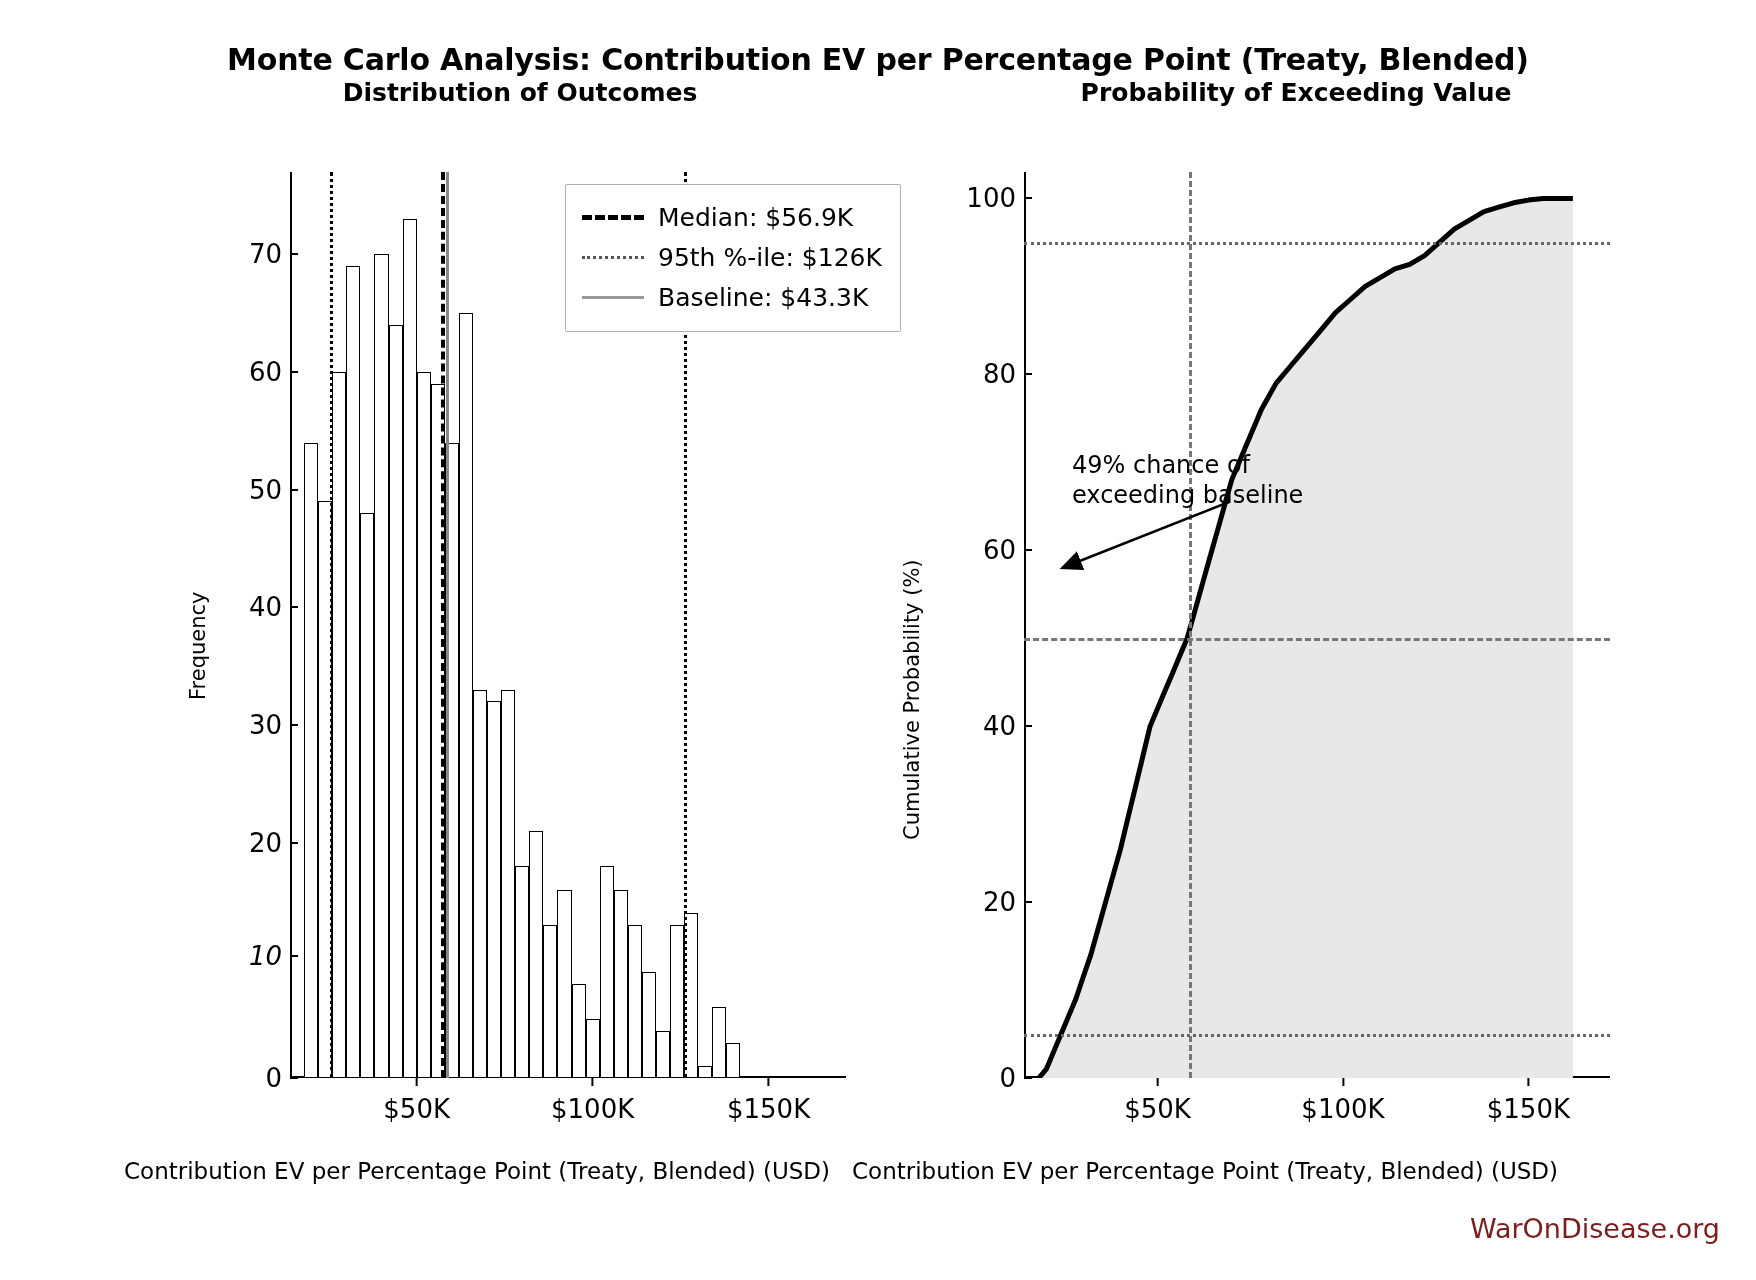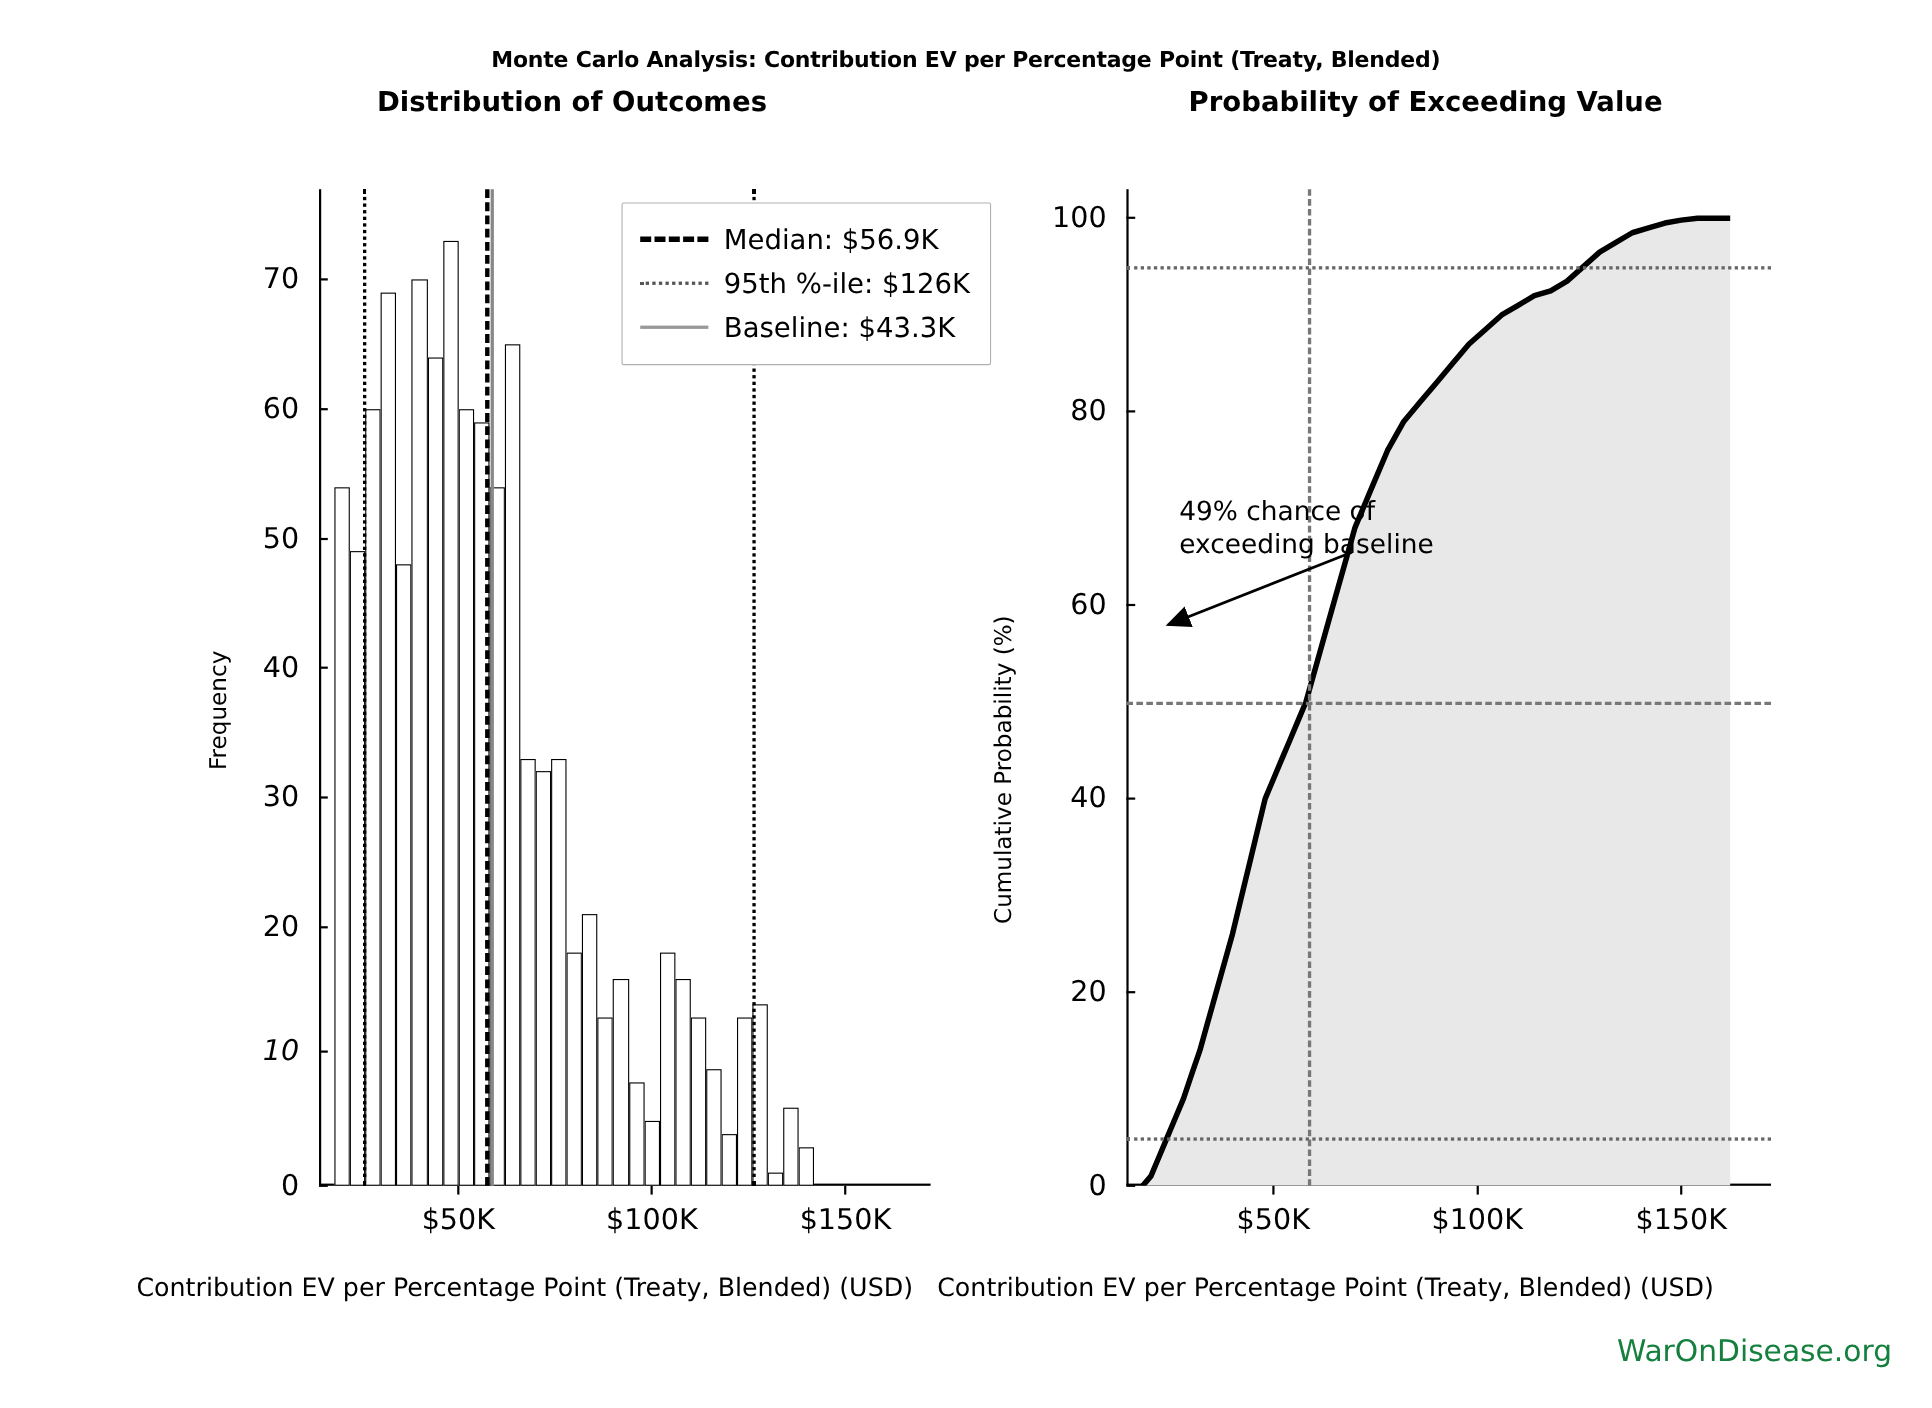--- a/index.html
+++ b/index.html
@@ -19,21 +19,21 @@
     position: relative;
     width: 1756px;
     height: 1280px;
   }
   .suptitle {
     position: absolute;
     top: 42px;
     left: 0;
     width: 1756px;
     text-align: center;
-    font-size: 20px;
+    font-size: 30px;
     font-weight: bold;
     letter-spacing: -0.2px;
   }
   .panel-title {
     position: absolute;
     font-size: 25px;
     font-weight: bold;
     text-align: center;
   }
   #left-title { top: 78px; left: 180px; width: 680px; }
@@ -67,21 +67,21 @@
     left: 0; bottom: 0;
     width: 100%; height: 2px;
     background: #000;
   }
 
   
   .ytick {
     position: absolute;
     right: 100%;
     transform: translateY(-50%);
-    padding-right: 18px;
+    padding-right: 8px;
     font-size: 26px;
     white-space: nowrap;
   }
   .ytick .tickmark {
     position: absolute;
     left: 100%;
     top: 50%;
     margin-top: -1px;
     width: 8px;
     height: 2px;
@@ -200,21 +200,21 @@
     font-size: 24px;
     line-height: 1.25;
     white-space: nowrap;
   }
 
   #watermark {
     position: absolute;
     right: 36px;
     bottom: 36px;
     font-size: 27px;
-    color: #15803d;
+    color: #7f1d1d;
   }
 </style>
 </head>
 <body>
 
 <div id="root">
 
   <div class="suptitle">Monte Carlo Analysis: Contribution EV per Percentage Point (Treaty, Blended)</div>
 
   <div class="panel-title" id="left-title">Distribution of Outcomes</div>

